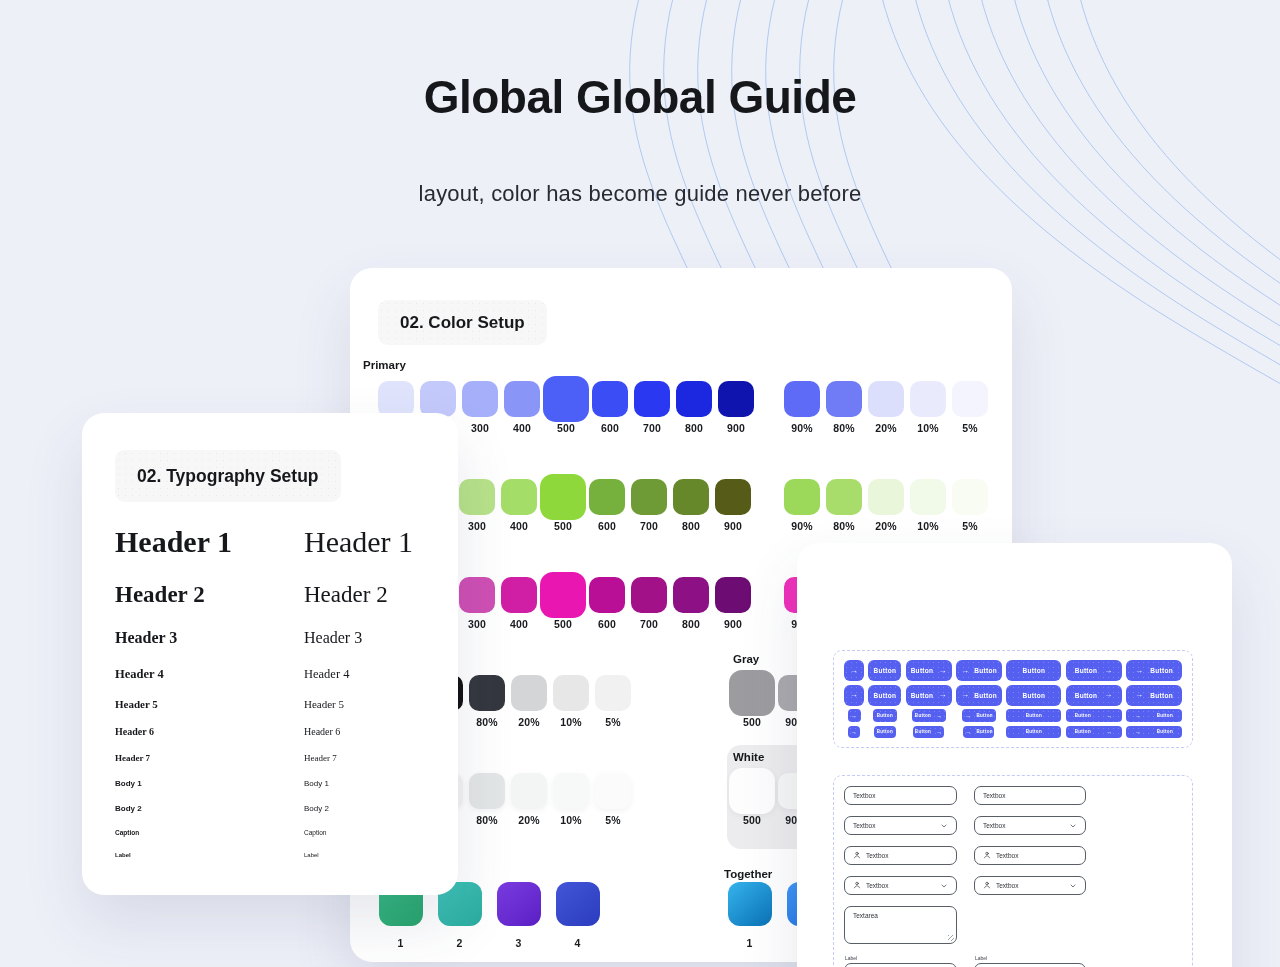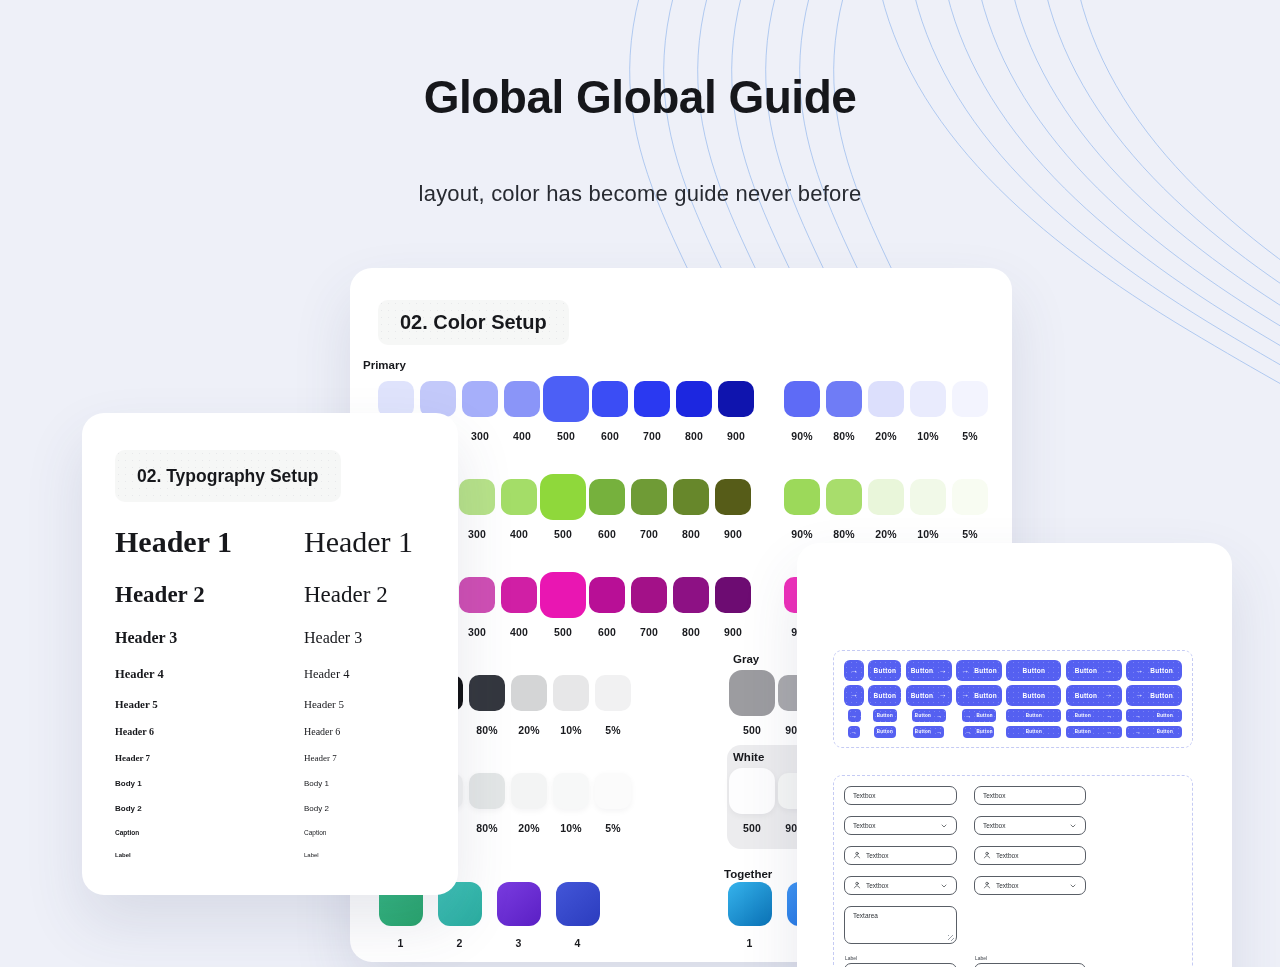--- a/index.html
+++ b/index.html
@@ -16,40 +16,40 @@
 
   
   .card{position:absolute;background:#fff;border-radius:22px;box-shadow:0 28px 60px rgba(56,66,110,.12);}
   .color-card{left:350px;top:268px;width:662px;height:694px;z-index:2;}
   .typo-card{left:82px;top:413px;width:376px;height:482px;z-index:3;}
   .buttons-card{left:797px;top:543px;width:435px;height:480px;z-index:4;}
 
   .badge{position:absolute;display:inline-flex;align-items:center;background:#f6f7f6;border-radius:10px;
          color:#17181c;font-weight:700;padding:0 22px;
          background-image:radial-gradient(#e7e8ea .7px,transparent .7px);background-size:7px 7px;}
-  .badge.color-badge{left:28px;top:32px;height:45px;font-size:20px;}
+  .badge.color-badge{left:28px;top:32px;height:45px;font-size:17px;}
   .badge.typo-badge{left:33px;top:37px;height:52px;font-size:17.5px;}
   .badge.buttons-badge{left:36px;top:36px;height:50px;font-size:21px;font-family:"Liberation Serif",serif;}
 
   .mini-label{position:absolute;font-size:11.5px;font-weight:700;color:#17181c;}
   .primary{left:13px;top:91px;}
 
   .white-panel{position:absolute;left:377px;top:477px;width:100px;height:104px;background:#ececee;border-radius:14px;}
 
   
   .swatch-group{position:absolute;display:flex;}
   .swatch-col{display:flex;flex-direction:column;align-items:center;width:42px;}
   .swatch-col.featured{width:46px;}
   .swatch-col.gcol{width:59px;}
   .swatch-wrap{height:46px;display:flex;align-items:center;}
   .swatch{width:36px;height:36px;border-radius:10px;}
   .featured .swatch{width:46px;height:46px;border-radius:13px;}
   .gcol .swatch{width:44px;height:44px;border-radius:12px;}
   .swatch.lite{box-shadow:0 2px 6px rgba(20,20,40,.05);}
-  .swatch-label{margin-top:8px;font-size:10.5px;font-weight:700;color:#1a1b1f;letter-spacing:.2px;white-space:nowrap;}
+  .swatch-label{margin-top:0;font-size:10.5px;font-weight:700;color:#1a1b1f;letter-spacing:.2px;white-space:nowrap;}
   .section-label{position:absolute;font-size:11.5px;font-weight:700;color:#17181c;}
 
   
   .dashed{position:absolute;border:1.5px dashed #c5cbf4;border-radius:9px;box-sizing:border-box;}
   .buttons-box{left:36px;top:107px;width:360px;height:98px;display:grid;
     grid-template-columns:20px 33px 46px 46px 55px 56px 56px;grid-template-rows:21px 21px 13px 12px;
     justify-content:space-between;align-content:space-between;padding:9px 10px;}
   .cell{display:flex;align-items:center;justify-content:center;}
   .btn{display:flex;align-items:center;justify-content:center;gap:5px;background:#5560f1;color:#fff;
        border:none;border-radius:6px;font-weight:700;font-size:6.5px;height:21px;cursor:pointer;

